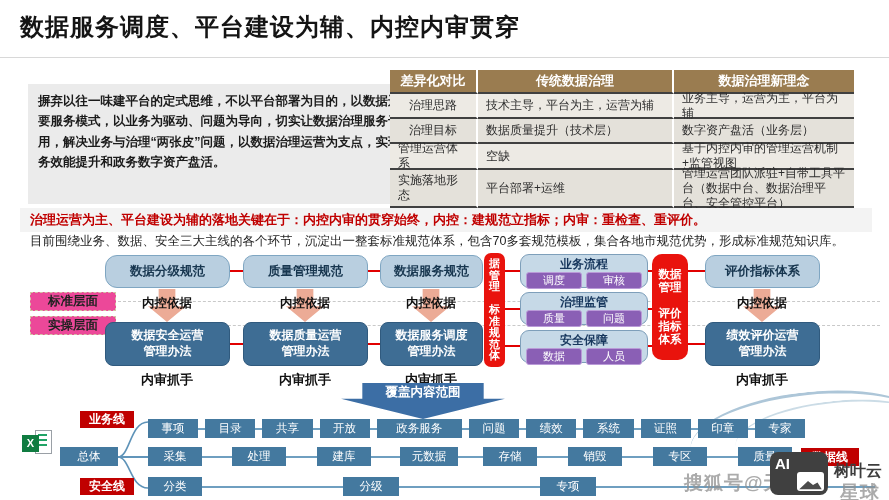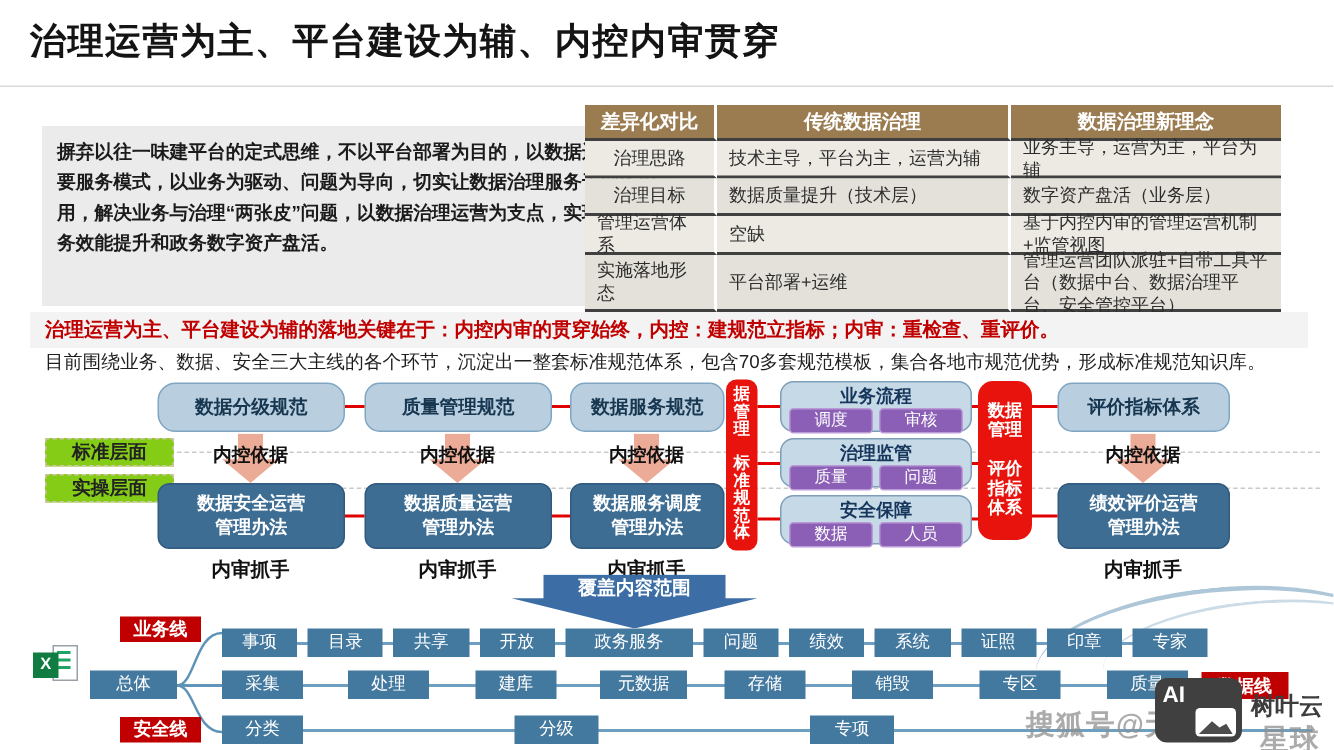--- a/index.html
+++ b/index.html
@@ -23,21 +23,21 @@
   .c1{width:196px;}
   .c2{width:180px;}
   .rA{background:#edeae4;}
   .rB{background:#e4e1da;}
   
   .key-line{left:20px;top:208px;width:852px;background:#f3f3f3;color:#c00000;font-weight:700;
             font-size:13px;padding:3px 10px;}
   .desc-line{left:30px;top:231px;width:845px;color:#1f1f1f;font-size:12.5px;padding:2px 0;}
   
   .dash-line{border-top:1px dashed #c9c9c9;height:0;}
-  .layer-label{width:86px;height:19px;border:1px dashed #d2c4a6;background:#84cc16;font-size:12.5px;
+  .layer-label{width:86px;height:19px;border:1px dashed #d2c4a6;background:#ec4899;font-size:12.5px;
                font-weight:700;display:flex;align-items:center;justify-content:center;color:#222;}
   .box-light{height:33px;background:#b9cfe0;border:1.5px solid #7fa6c2;border-radius:10px;
              color:#17364f;font-size:12.5px;font-weight:700;display:flex;align-items:center;justify-content:center;}
   .box-dark{height:44px;background:#3e6d94;border:1px solid #305a7e;border-radius:8px;color:#fff;
             font-size:12px;font-weight:600;display:flex;align-items:center;justify-content:center;
             text-align:center;white-space:pre-line;line-height:1.3;}
   .down-arrow{width:38px;height:33px;background:#ecab96;
               clip-path:polygon(28% 0,72% 0,72% 52%,100% 52%,50% 100%,0 52%,28% 52%);}
   .ctrl-label,.audit-label{width:80px;text-align:center;font-weight:700;color:#111;}
   .ctrl-label{font-size:12.5px;}
@@ -77,21 +77,21 @@
   .xl-page{position:absolute;left:13px;top:0;width:15px;height:22px;background:#fff;border:1px solid #9aa0a6;}
   .xl-line{position:absolute;left:16px;width:9px;height:2px;background:#21a366;}
   .xl-sq{position:absolute;left:0;top:5px;width:17px;height:17px;background:#107c41;color:#fff;
          font-size:11px;font-weight:800;text-align:center;line-height:17px;}
 </style>
 </head>
 <body>
 
 <div id="stage">
 
-  <div class="abs page-title">治理运营为主、平台建设为辅、内控内审贯穿</div>
+  <div class="abs page-title">数据服务调度、平台建设为辅、内控内审贯穿</div>
   <div class="abs title-divider"></div>
 
   <div class="abs intro">摒弃以往一味建平台的定式思维，不以平台部署为目的，以数据运营为主要服务模式，以业务为驱动、问题为导向，切实让数据治理服务于业务应用，解决业务与治理“两张皮”问题，以数据治理运营为支点，实现政务服务效能提升和政务数字资产盘活。</div>
 
   <div class="abs cmp">
     <div class="cmp-row cmp-head" style="height:24px;">
       <div class="cmp-cell c0">差异化对比</div>
       <div class="cmp-cell c1">传统数据治理</div>
       <div class="cmp-cell c2">数据治理新理念</div>
     </div>

